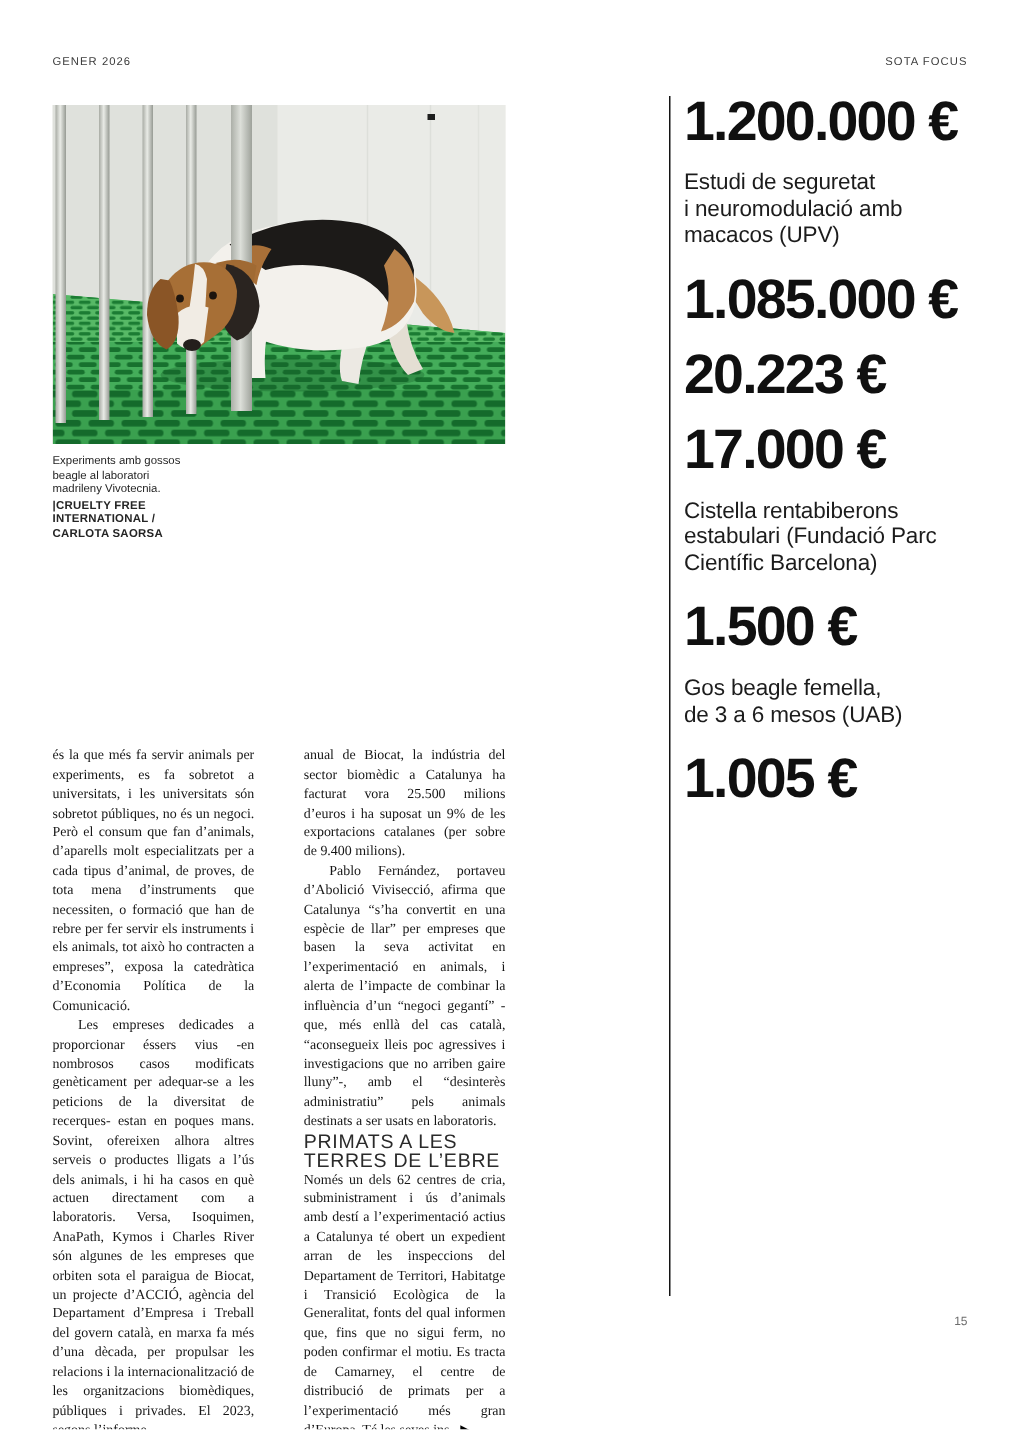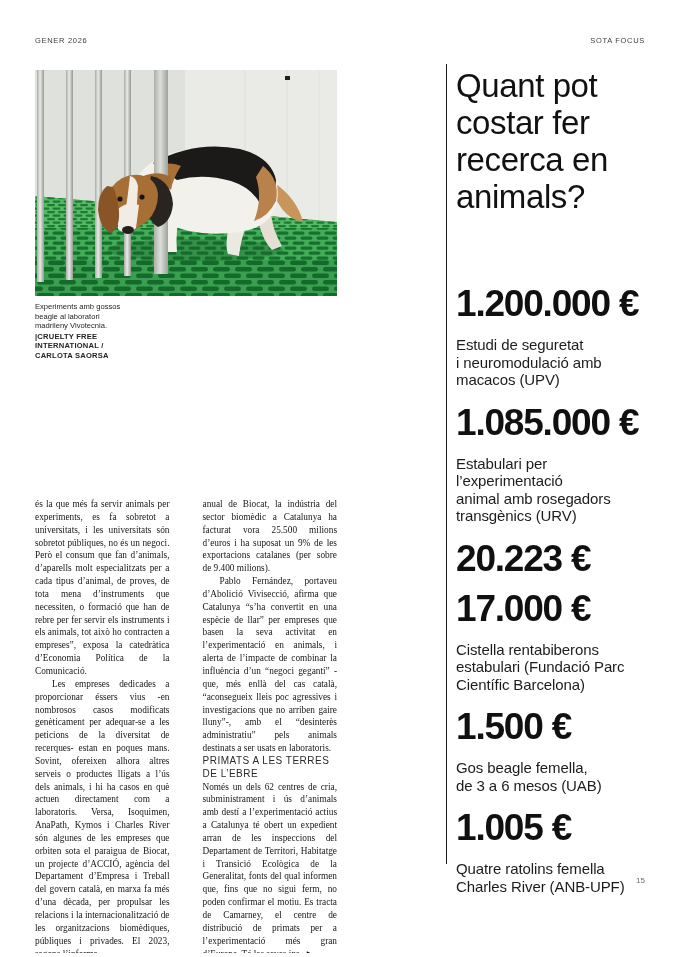--- a/index.html
+++ b/index.html
@@ -13,21 +13,21 @@
   
   .caption{position:absolute;left:35px;top:302px;width:125px;font-size:7.6px;line-height:9.6px;color:#242424;}
   .caption .cap{white-space:pre-line;}
   .caption .credit{white-space:pre-line;font-weight:bold;letter-spacing:.2px;margin-top:1px;}
   
   .article{position:absolute;left:35px;top:498px;width:302px;display:flex;gap:33px;}
   .col{width:143.5px;font-family:"Liberation Serif","DejaVu Serif",serif;
        font-size:9.3px;line-height:12.85px;text-align:justify;color:#161616;}
   .col p{margin:0;}
   .col p.indent{text-indent:17px;}
-  .section-head{font-family:"Liberation Sans",sans-serif;font-size:10px;letter-spacing:.5px;
+  .section-head{font-family:"Liberation Sans",sans-serif;font-size:13px;letter-spacing:.5px;
                 color:#2a2a2a;margin:13px 0 3px 0;text-align:left;}
   .cont-arrow{font-family:"DejaVu Sans",sans-serif;font-size:9px;color:#000;margin-left:4px;}
   
   .feature-col{position:absolute;left:446px;top:64px;width:203px;height:800px;
                border-left:1.2px solid #141414;padding-left:9px;box-sizing:border-box;}
   .headline{font-size:33px;line-height:37px;letter-spacing:-.4px;color:#111;
             white-space:pre-line;margin:3px 0 72px 0;font-weight:400;}
   .price-item{margin-bottom:17px;}
   .price-amount{font-size:37px;line-height:33px;letter-spacing:-1.2px;color:#101010;font-weight:700;}
   .price-desc{font-size:15px;line-height:17.5px;letter-spacing:-.1px;color:#1c1c1c;
@@ -141,53 +141,43 @@
     </div>
     <div class="col">
       <p>anual de Biocat, la indústria del sector biomèdic a Catalunya ha facturat vora 25.500 milions d’euros i ha suposat un 9% de les exportacions catalanes (per sobre de 9.400 milions).</p>
       <p class="indent">Pablo Fernández, portaveu d’Abolició Vivisecció, afirma que Catalunya “s’ha convertit en una espècie de llar” per empreses que basen la seva activitat en l’experimentació en animals, i alerta de l’impacte de combinar la influència d’un “negoci gegantí” -que, més enllà del cas català, “aconsegueix lleis poc agressives i investigacions que no arriben gaire lluny”-, amb el “desinterès administratiu” pels animals destinats a ser usats en laboratoris.</p>
       <p class="section-head">PRIMATS A LES TERRES DE L’EBRE</p>
       <p><span>Només un dels 62 centres de cria, subministrament i ús d’animals amb destí a l’experimentació actius a Catalunya té obert un expedient arran de les inspeccions del Departament de Territori, Habitatge i Transició Ecològica de la Generalitat, fonts del qual informen que, fins que no sigui ferm, no poden confirmar el motiu. Es tracta de Camarney, el centre de distribució de primats per a l’experimentació més gran d’Europa. Té les seves ins-</span><span class="cont-arrow">▶</span></p>
     </div>
   </div>
 
   <div class="feature-col">
-    <h1 class="headline">Quant pot
-costar fer
-recerca en
-animals?</h1>
 
     <div class="price-item">
       <div class="price-amount">1.200.000 €</div>
       <div class="price-desc">Estudi de seguretat
 i neuromodulació amb
 macacos (UPV)</div>
     </div>
     <div class="price-item">
       <div class="price-amount">1.085.000 €</div>
-      <div class="price-desc">Estabulari per
-l’experimentació
-animal amb rosegadors
-transgènics (URV)</div>
     </div>
     <div class="price-item">
       <div class="price-amount">20.223 €</div>
     </div>
     <div class="price-item">
       <div class="price-amount">17.000 €</div>
       <div class="price-desc">Cistella rentabiberons
 estabulari (Fundació Parc
 Científic Barcelona)</div>
     </div>
     <div class="price-item">
       <div class="price-amount">1.500 €</div>
       <div class="price-desc">Gos beagle femella,
 de 3 a 6 mesos (UAB)</div>
     </div>
     <div class="price-item">
       <div class="price-amount">1.005 €</div>
-      <div class="price-desc">Quatre ratolins femella
-Charles River (ANB-UPF)</div>
     </div>
   </div>
 
   <div class="page-num">15</div>
 </div>
 
 </body></html>

